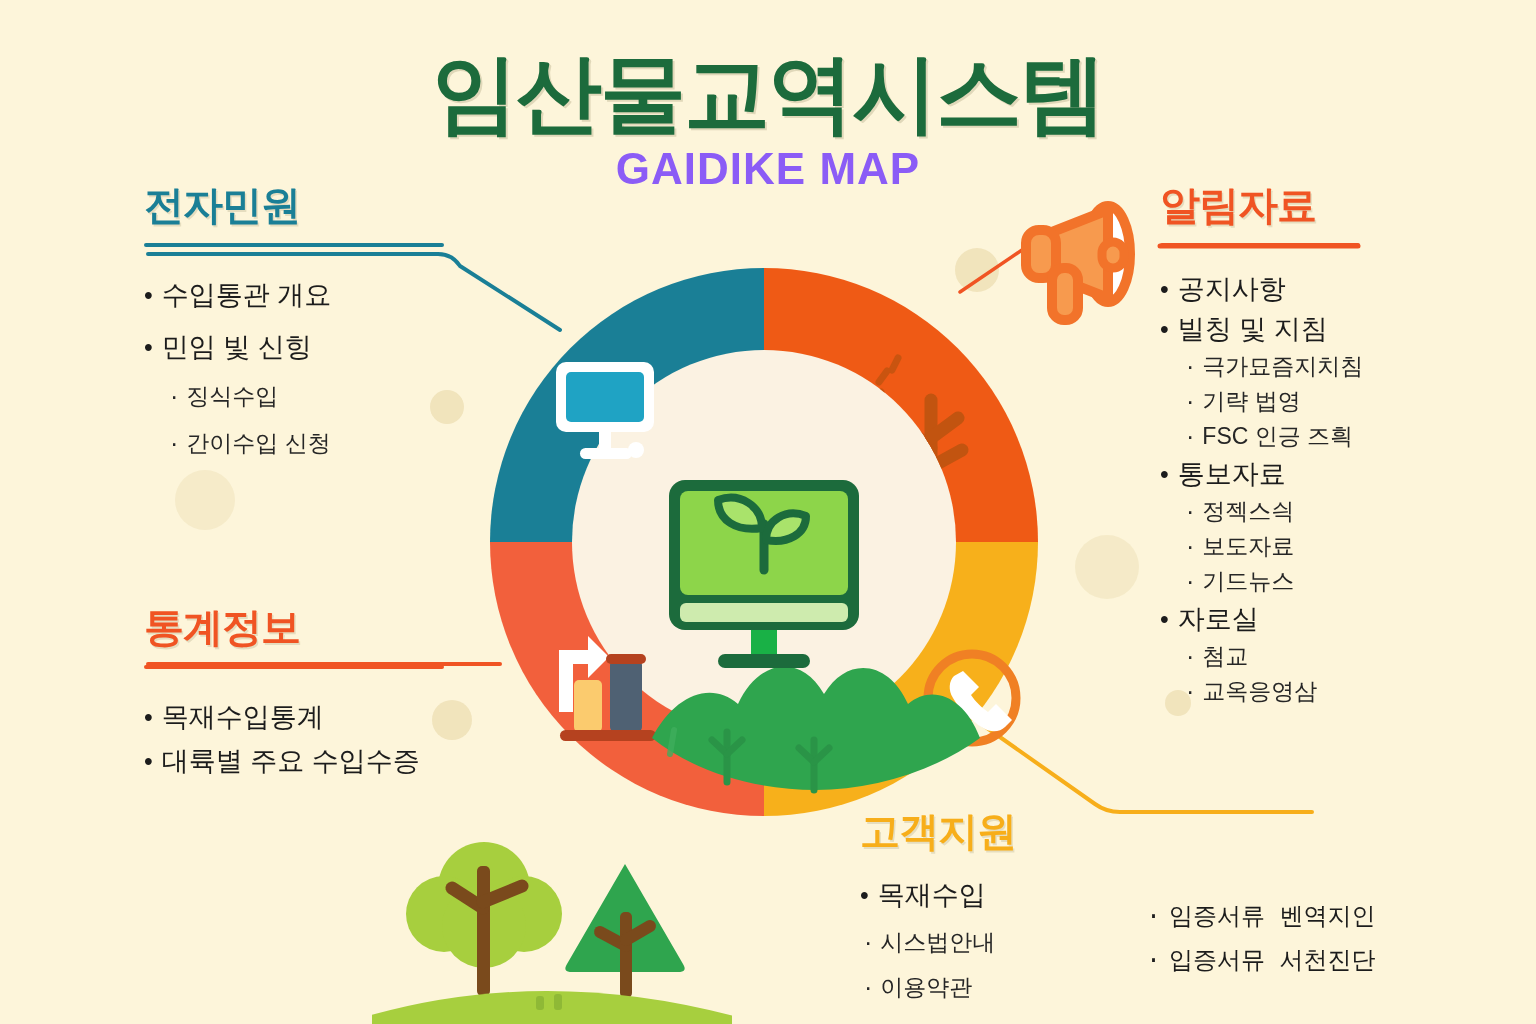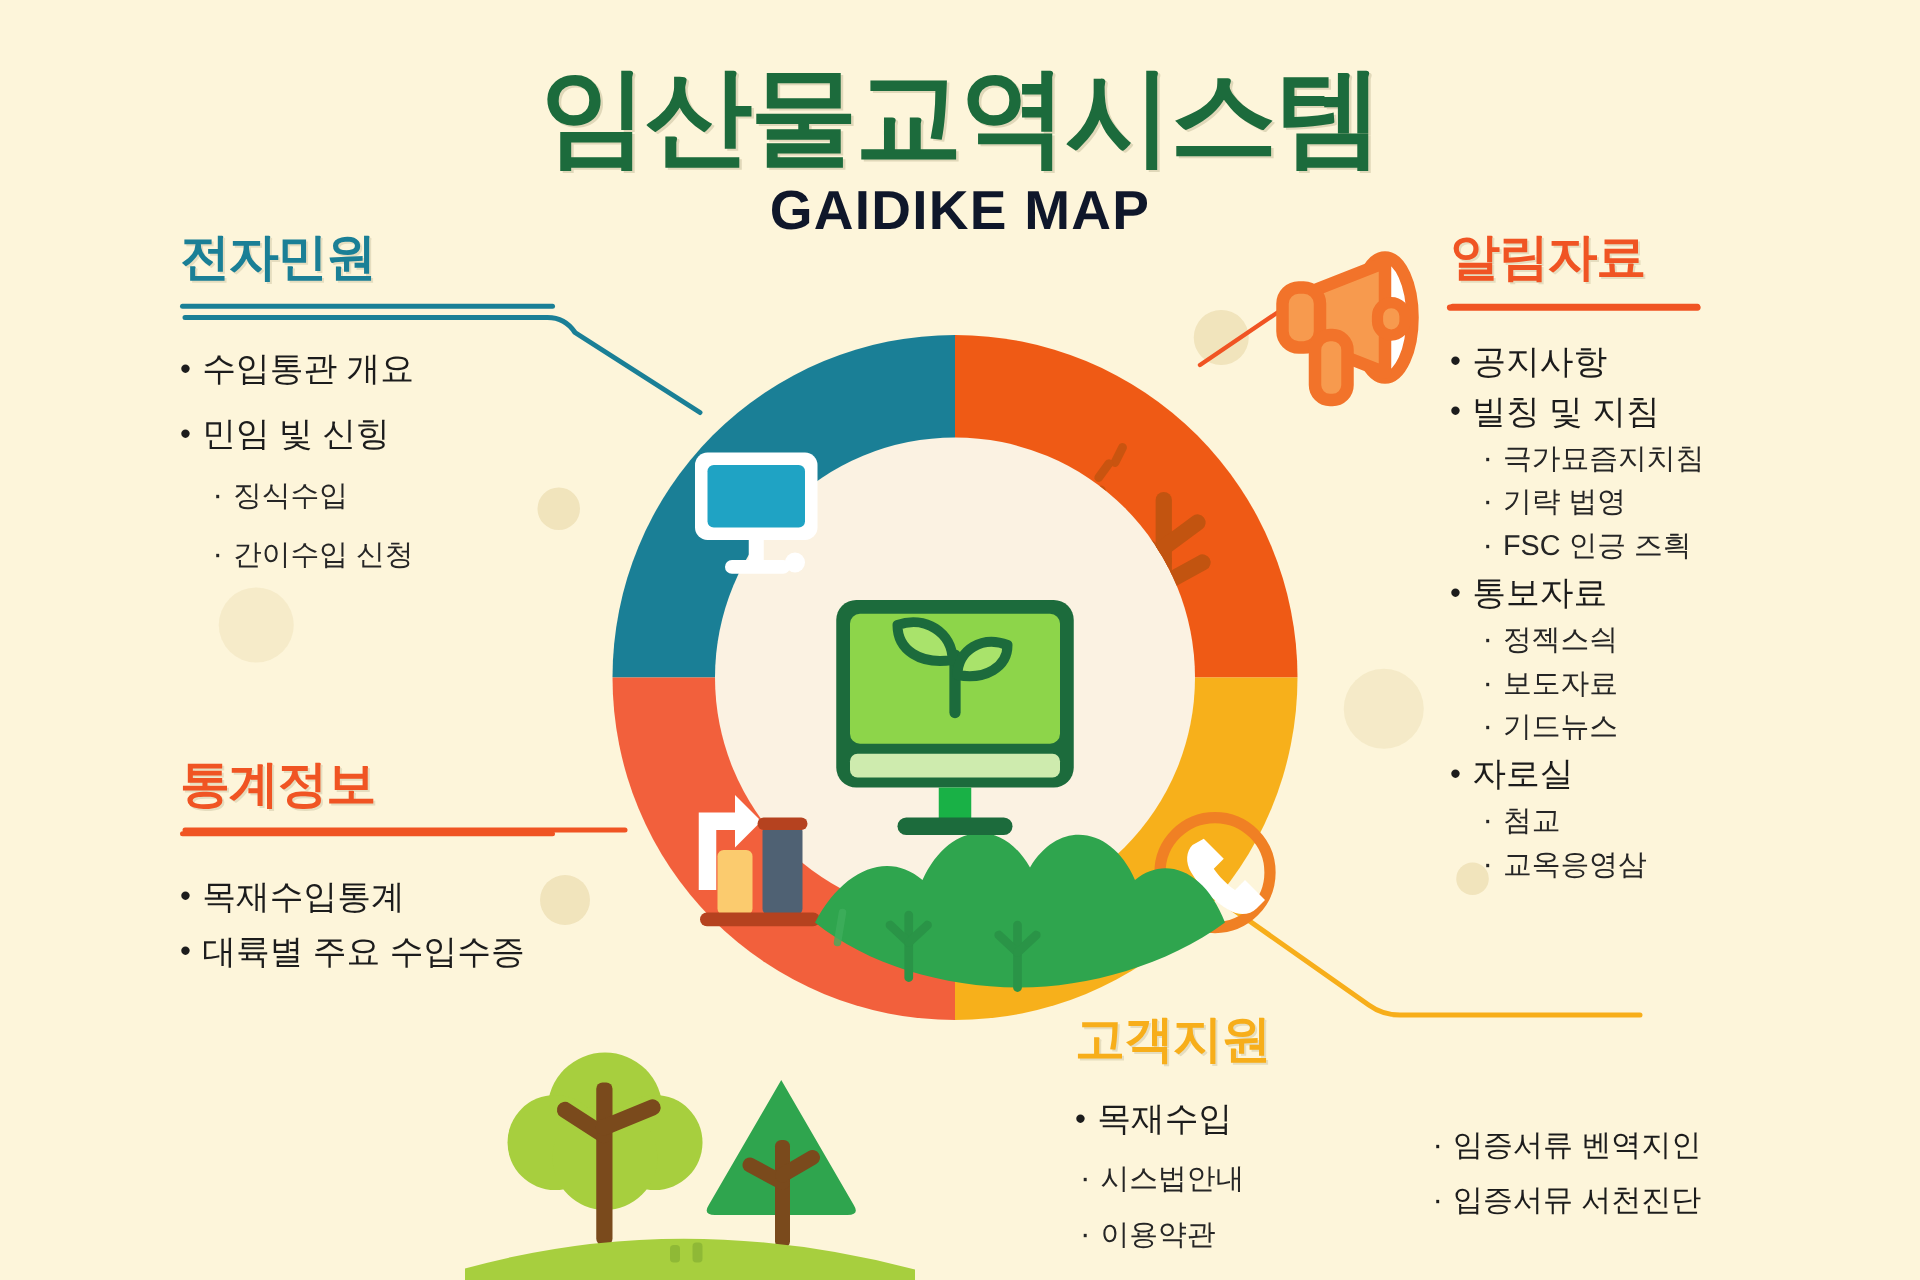--- a/index.html
+++ b/index.html
@@ -13,21 +13,21 @@
   #stage{position:absolute;inset:0;width:1536px;height:1024px;}
   .abs{position:absolute;}
 
   
   #header{top:48px;left:0;width:1536px;text-align:center;}
   #main-title{
     font-size:86px;font-weight:bold;color:#1C6B3C;letter-spacing:-2px;
     line-height:1.05;text-shadow:2px 2px 0 rgba(160,150,110,.30);
   }
   #sub-title{
-    font-size:44px;font-weight:bold;color:#0f172a;letter-spacing:1px;
+    font-size:44px;font-weight:bold;color:#8b5cf6;letter-spacing:1px;
     margin-top:6px;
   }
 
   
   .sec-head{font-size:40px;font-weight:bold;letter-spacing:-1px;
             text-shadow:1.5px 1.5px 0 rgba(160,150,110,.25);}
   .sec-rule{height:4px;border-radius:2px;}
 
   
   .lv1{font-size:27px;font-weight:normal;color:#1C1C1C;white-space:nowrap;
@@ -37,21 +37,21 @@
        display:flex;align-items:center;gap:8px;padding-left:26px;}
   .lv2::before{content:"·";font-size:25px;line-height:1;}
   .rowgap{display:flex;flex-direction:column;}
 
   
   #donut{left:484px;top:262px;width:560px;height:560px;}
 
   
   #extra-title{font-size:28px;font-weight:bold;color:#1C1C1C;white-space:nowrap;}
   .ex-item{font-size:24px;color:#1C1C1C;white-space:nowrap;
-           display:flex;align-items:center;gap:8px;}
+           display:flex;align-items:center;gap:8px;font-family:Liberation Mono, monospace;}
   .ex-item::before{content:"·";font-size:25px;line-height:1;}
 
   
   .blob{border-radius:50%;background:rgba(236,222,178,.75);}
 </style>
 </head>
 <body>
 
 <div id="stage">
 

